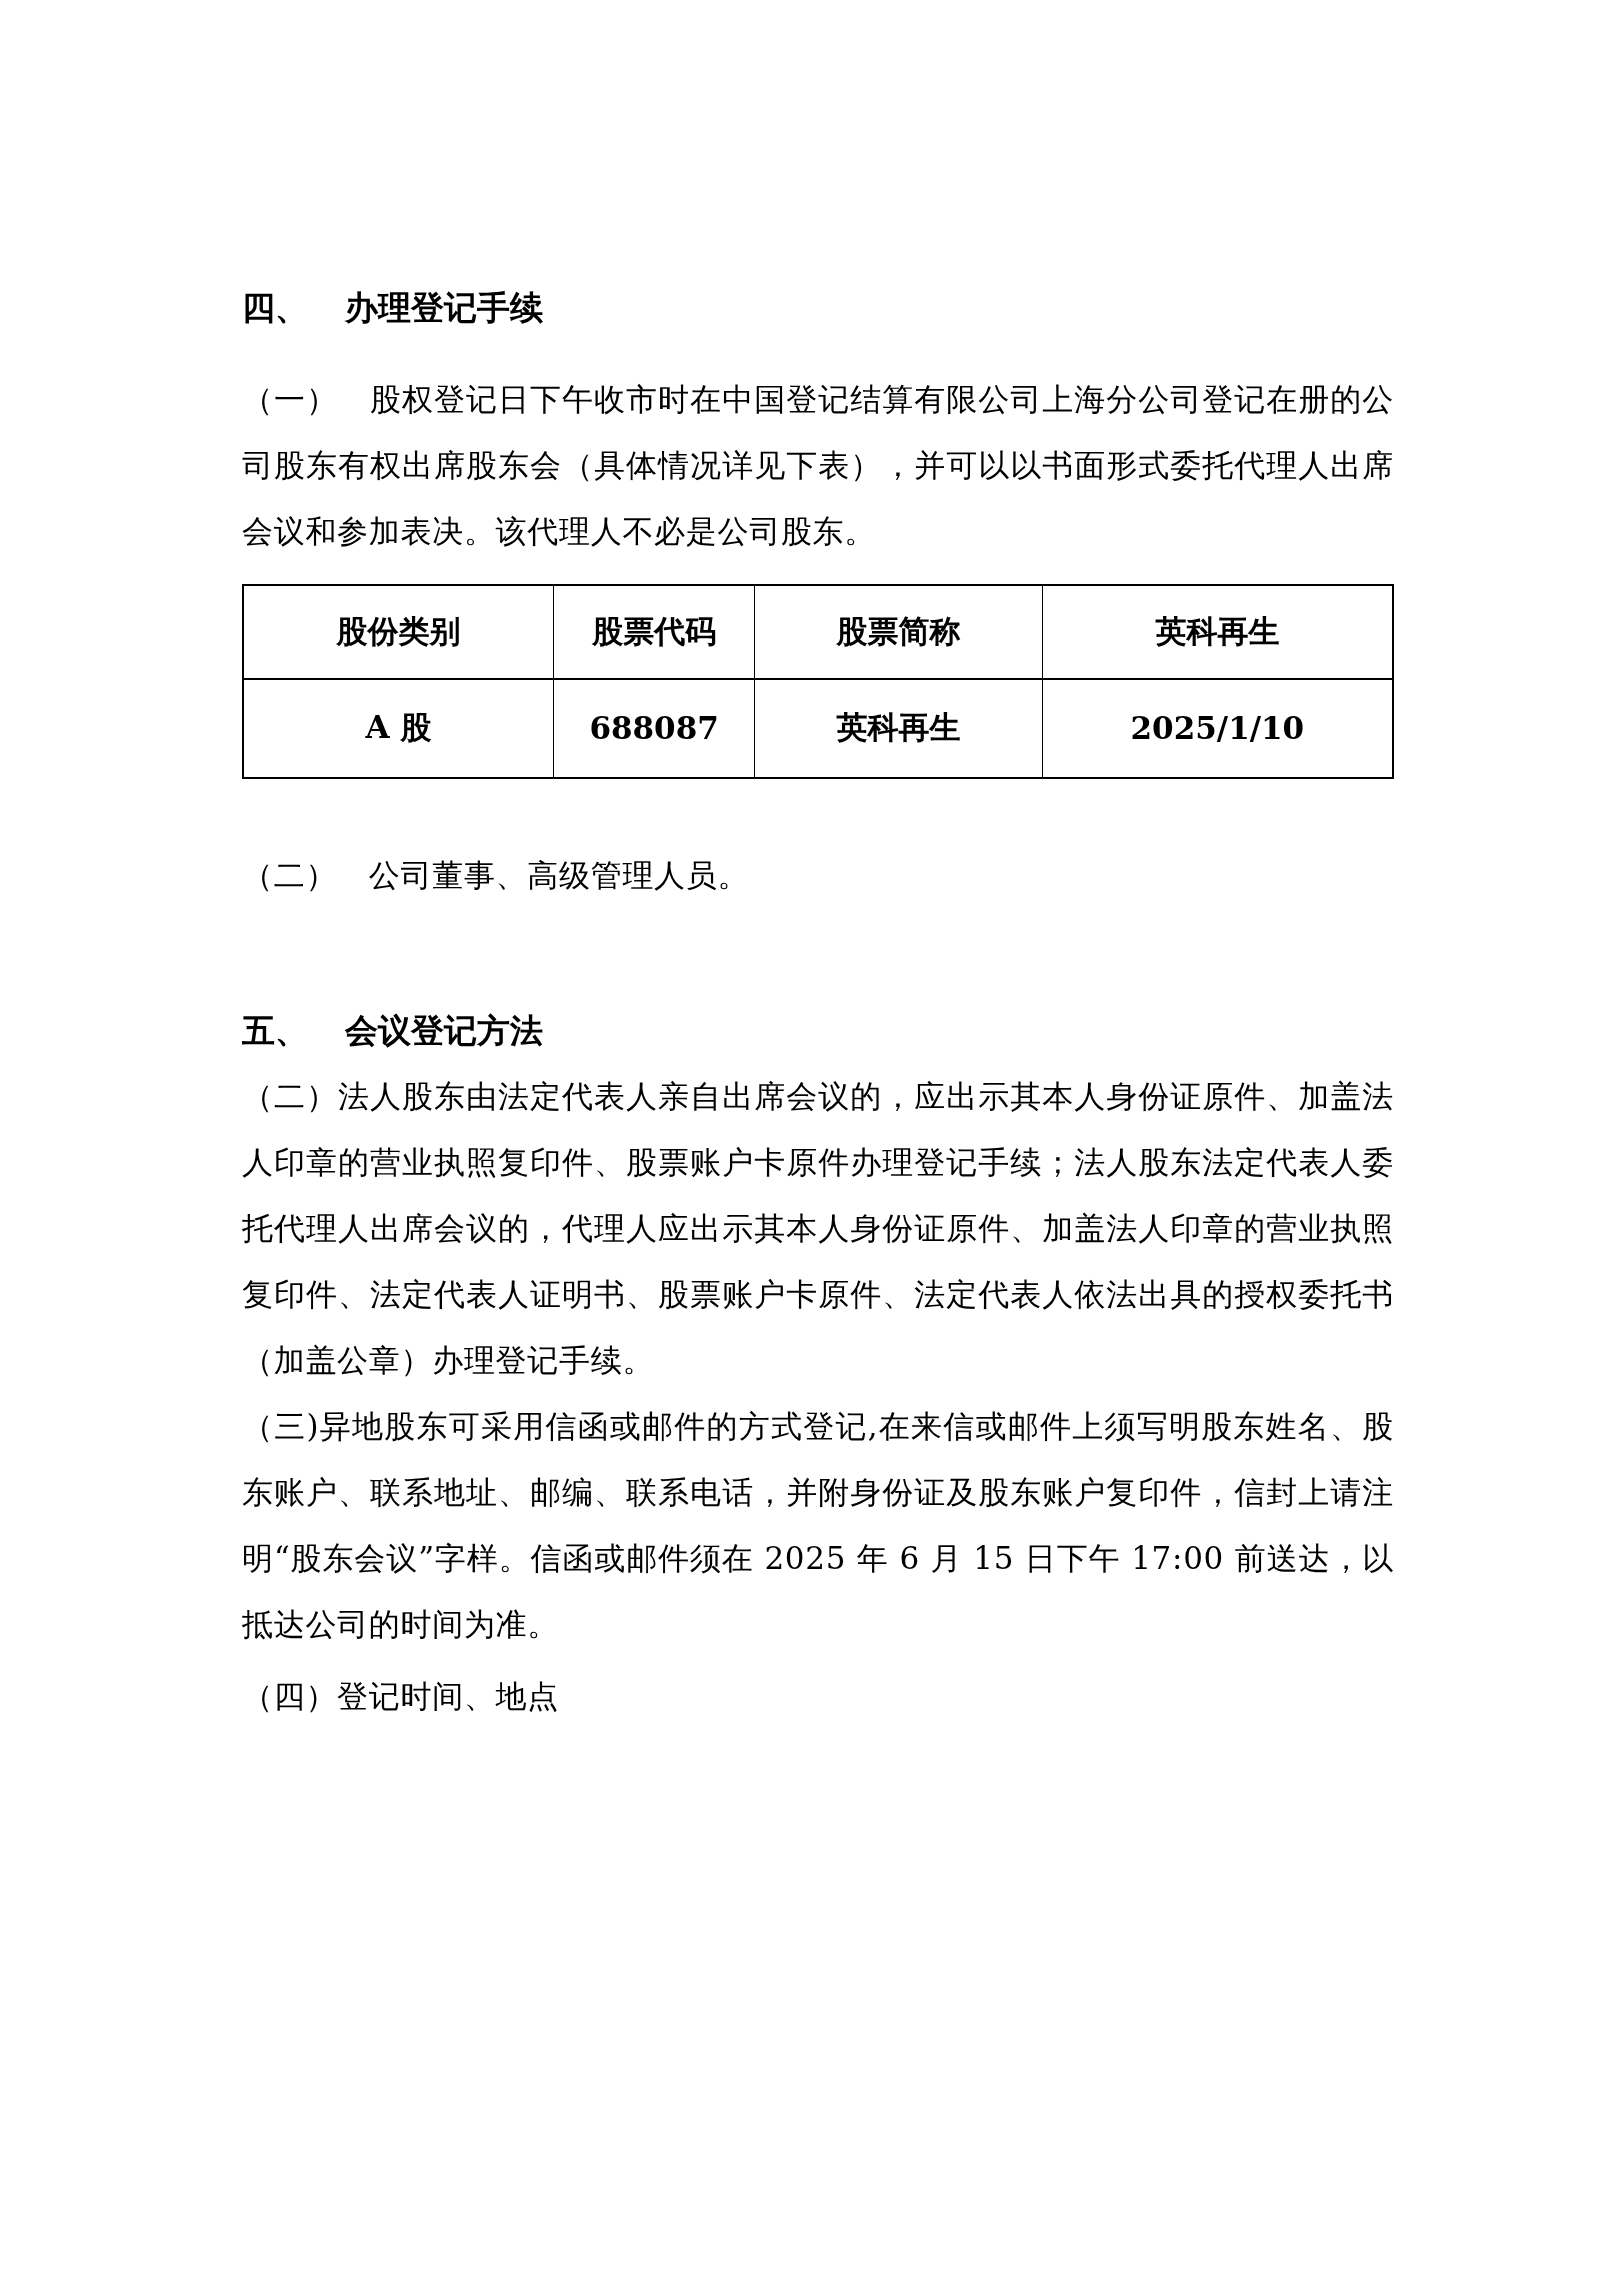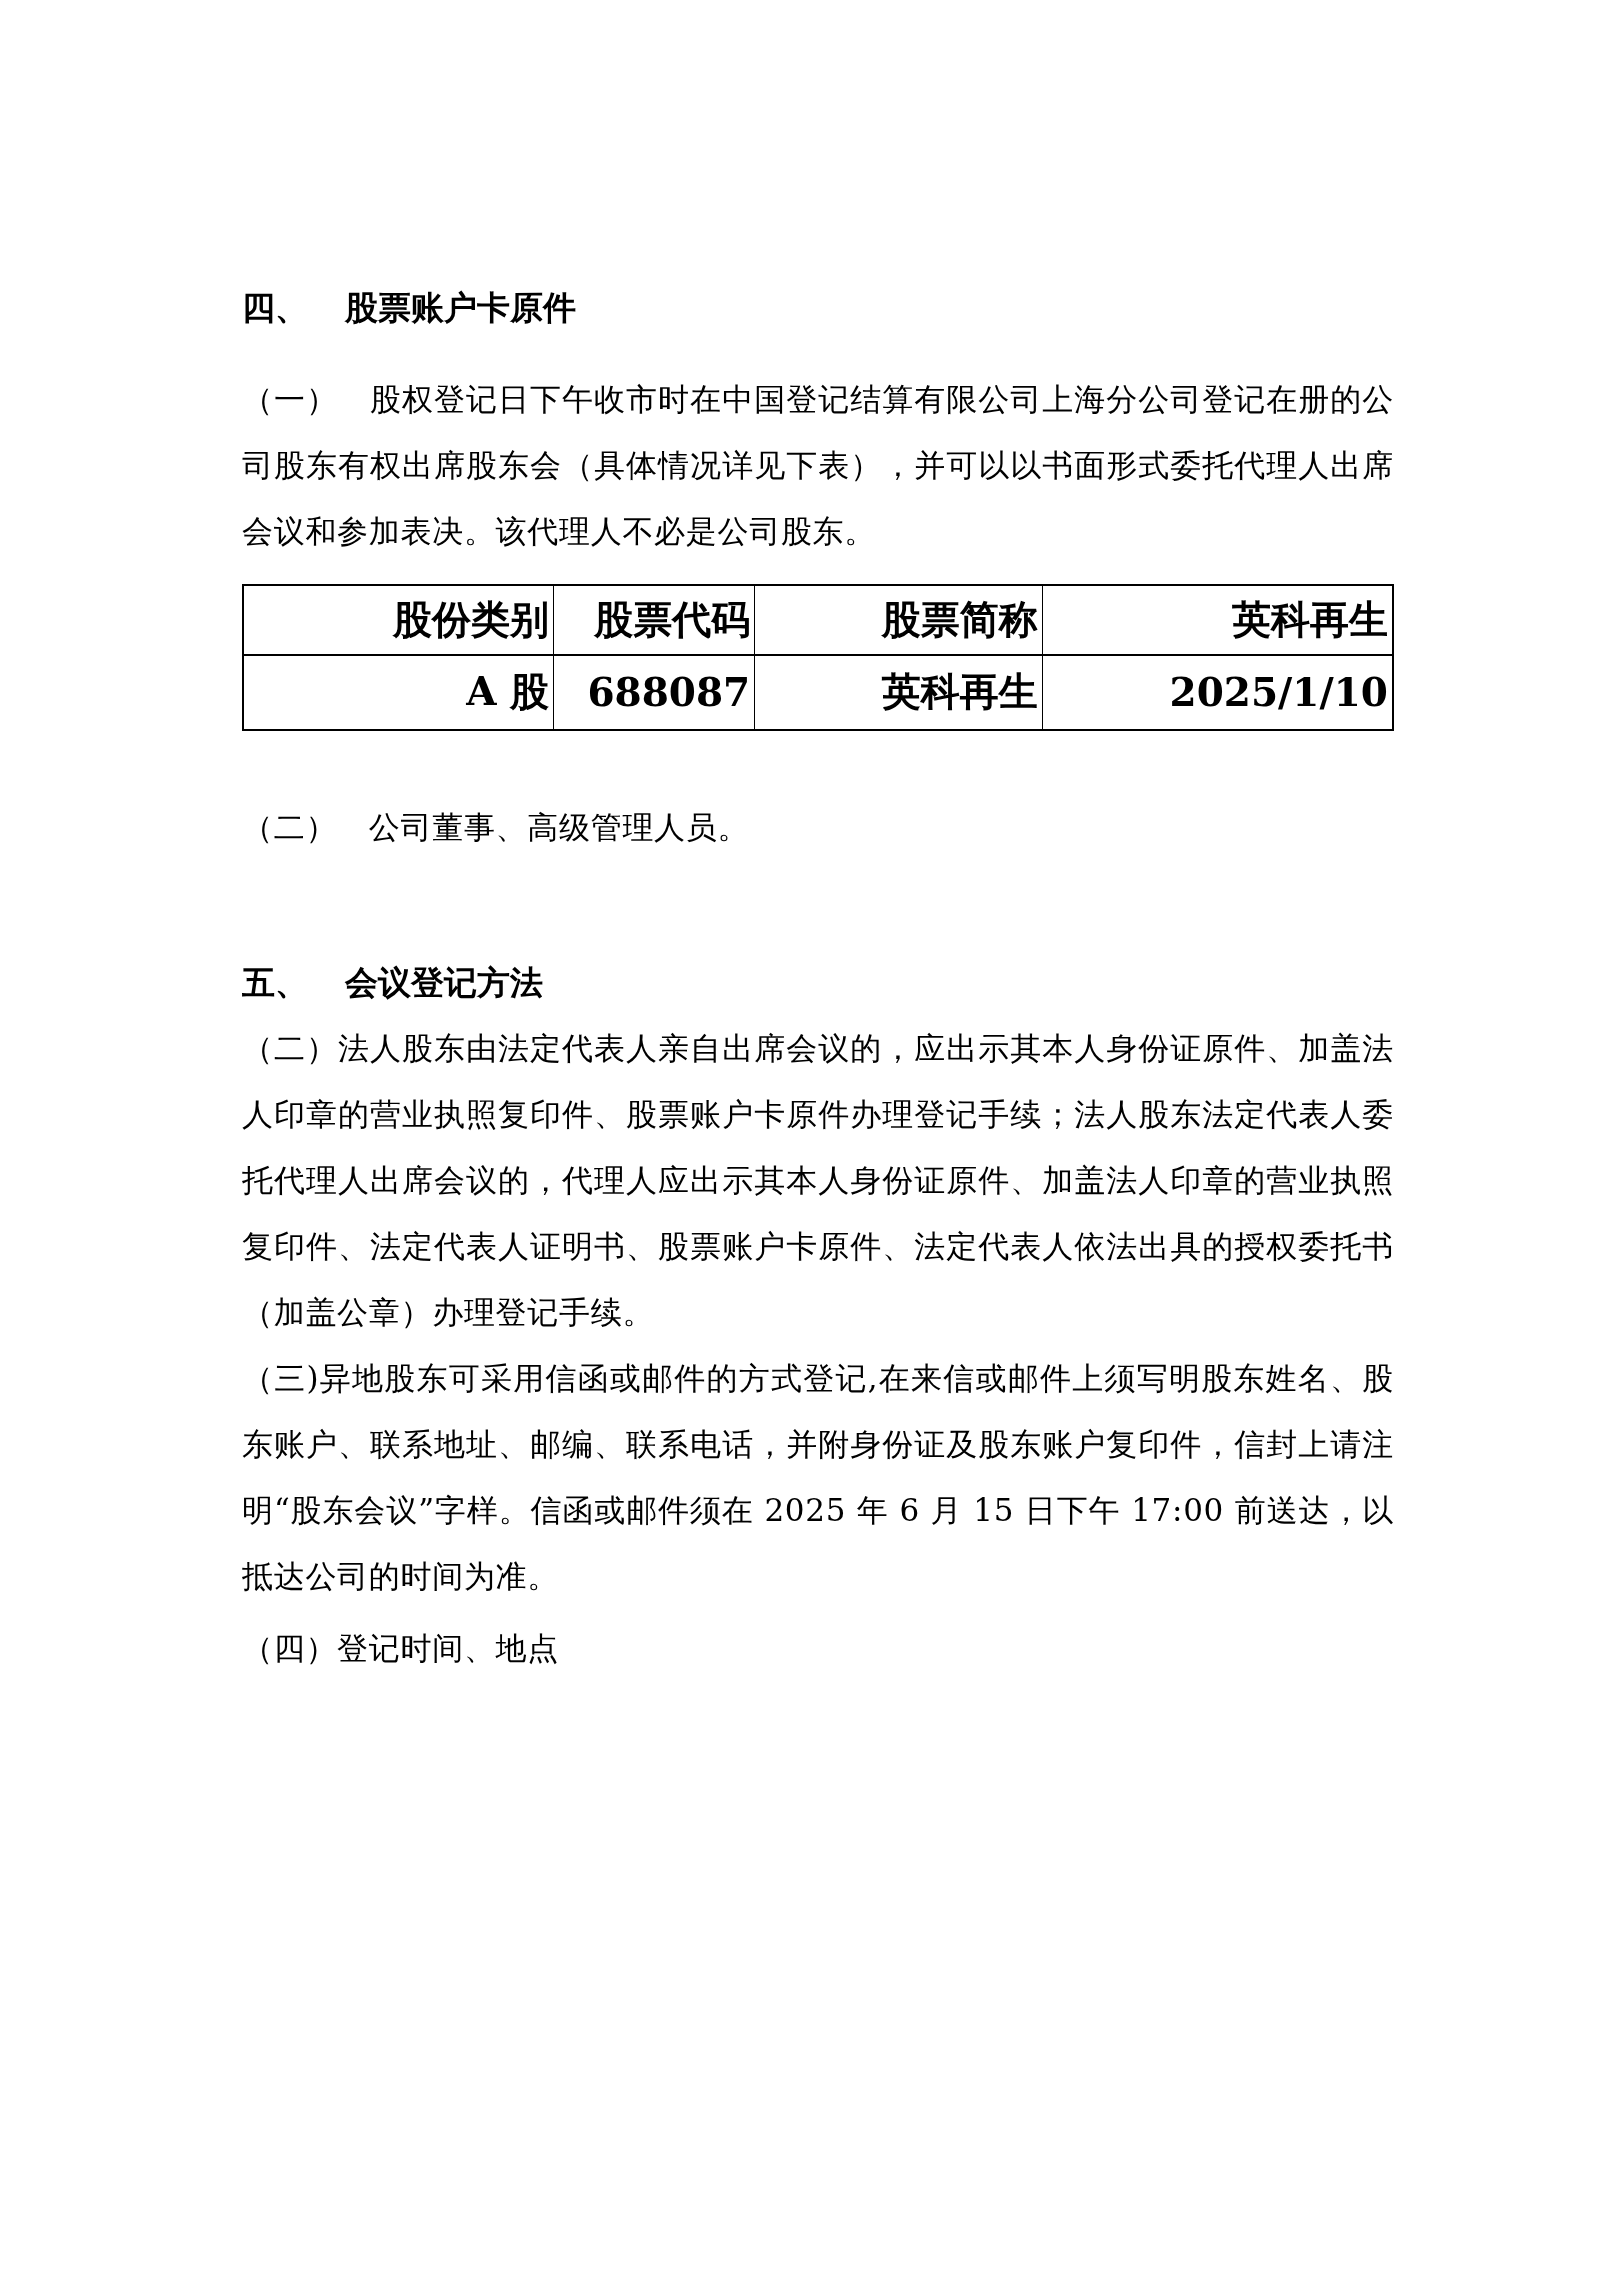--- a/index.html
+++ b/index.html
@@ -43,24 +43,24 @@
   table.share-table {
     width: 100%;
     table-layout: fixed;
     border-collapse: collapse;
     margin-top: 19.6px;
     border: 2.6px solid #000;
   }
   table.share-table th,
   table.share-table td {
     border: 1.3px solid #000;
-    text-align: right;
+    text-align: center;
     vertical-align: middle;
-    font-size: 39px;
-    padding: 4px;
+    font-size: 31px;
+    padding: 16px;
   }
   table.share-table th {
     font-weight: bold;
     height: 60px;
     border-bottom: 2.6px solid #000;
   }
   table.share-table td {
     height: 65px;
     font-weight: bold;
   }
@@ -73,21 +73,21 @@
   #para-g { margin-top: 0; }
   #para-h { margin-top: 6.5px; }
 </style>
 </head>
 <body>
 
 <div class="page">
 
   <h2 class="sec-heading" id="heading-4">
     <span class="num">四、</span>
-    <span class="title">股票账户卡原件</span>
+    <span class="title">办理登记手续</span>
   </h2>
 
   <p class="body" id="para-a">（一）　股权登记日下午收市时在中国登记结算有限公司上海分公司登记在册的公司股东有权出席股东会（具体情况详见下表），并可以以书面形式委托代理人出席会议和参加表决。该代理人不必是公司股东。</p>
 
   <table class="share-table">
     <colgroup>
       <col style="width:27%">
       <col style="width:17.5%">
       <col style="width:25%">
       <col style="width:30.5%">

